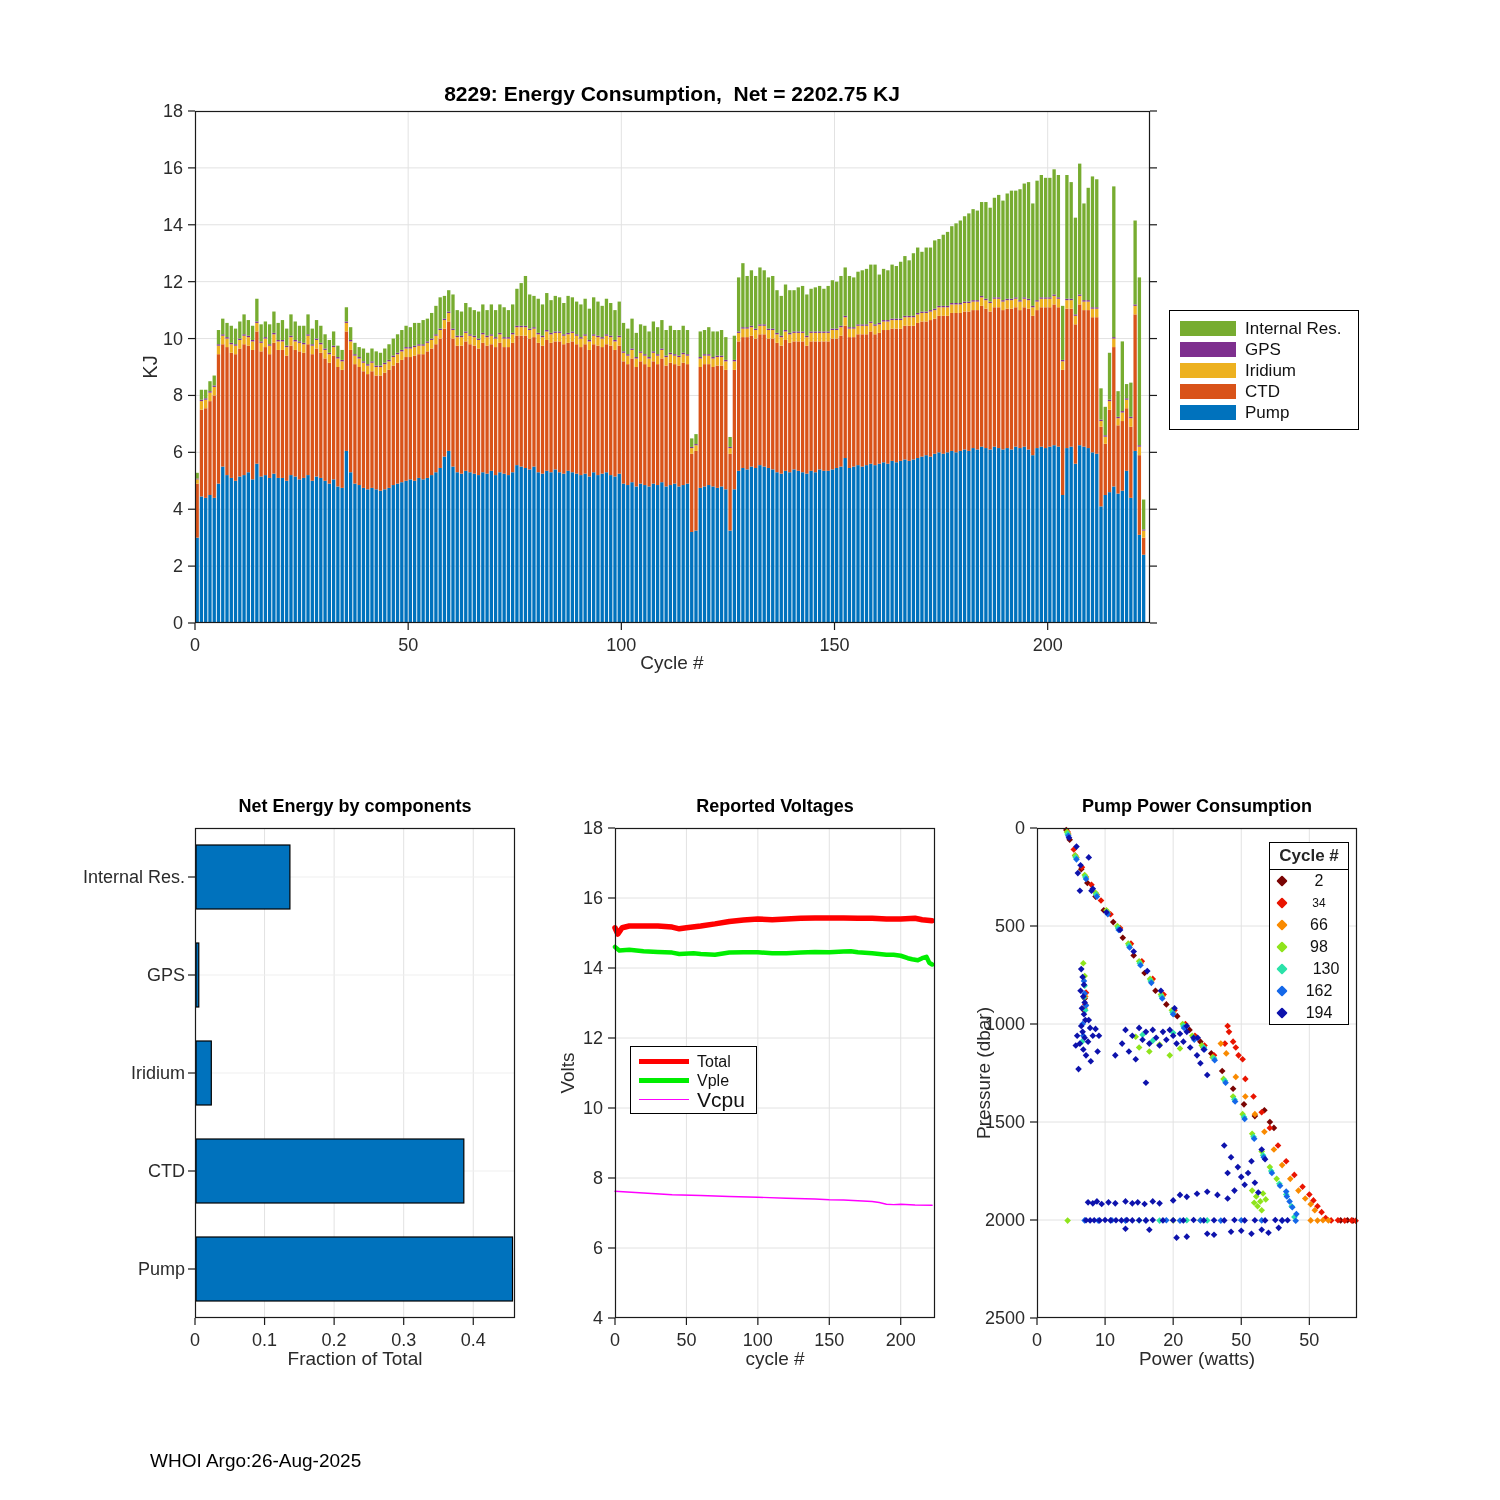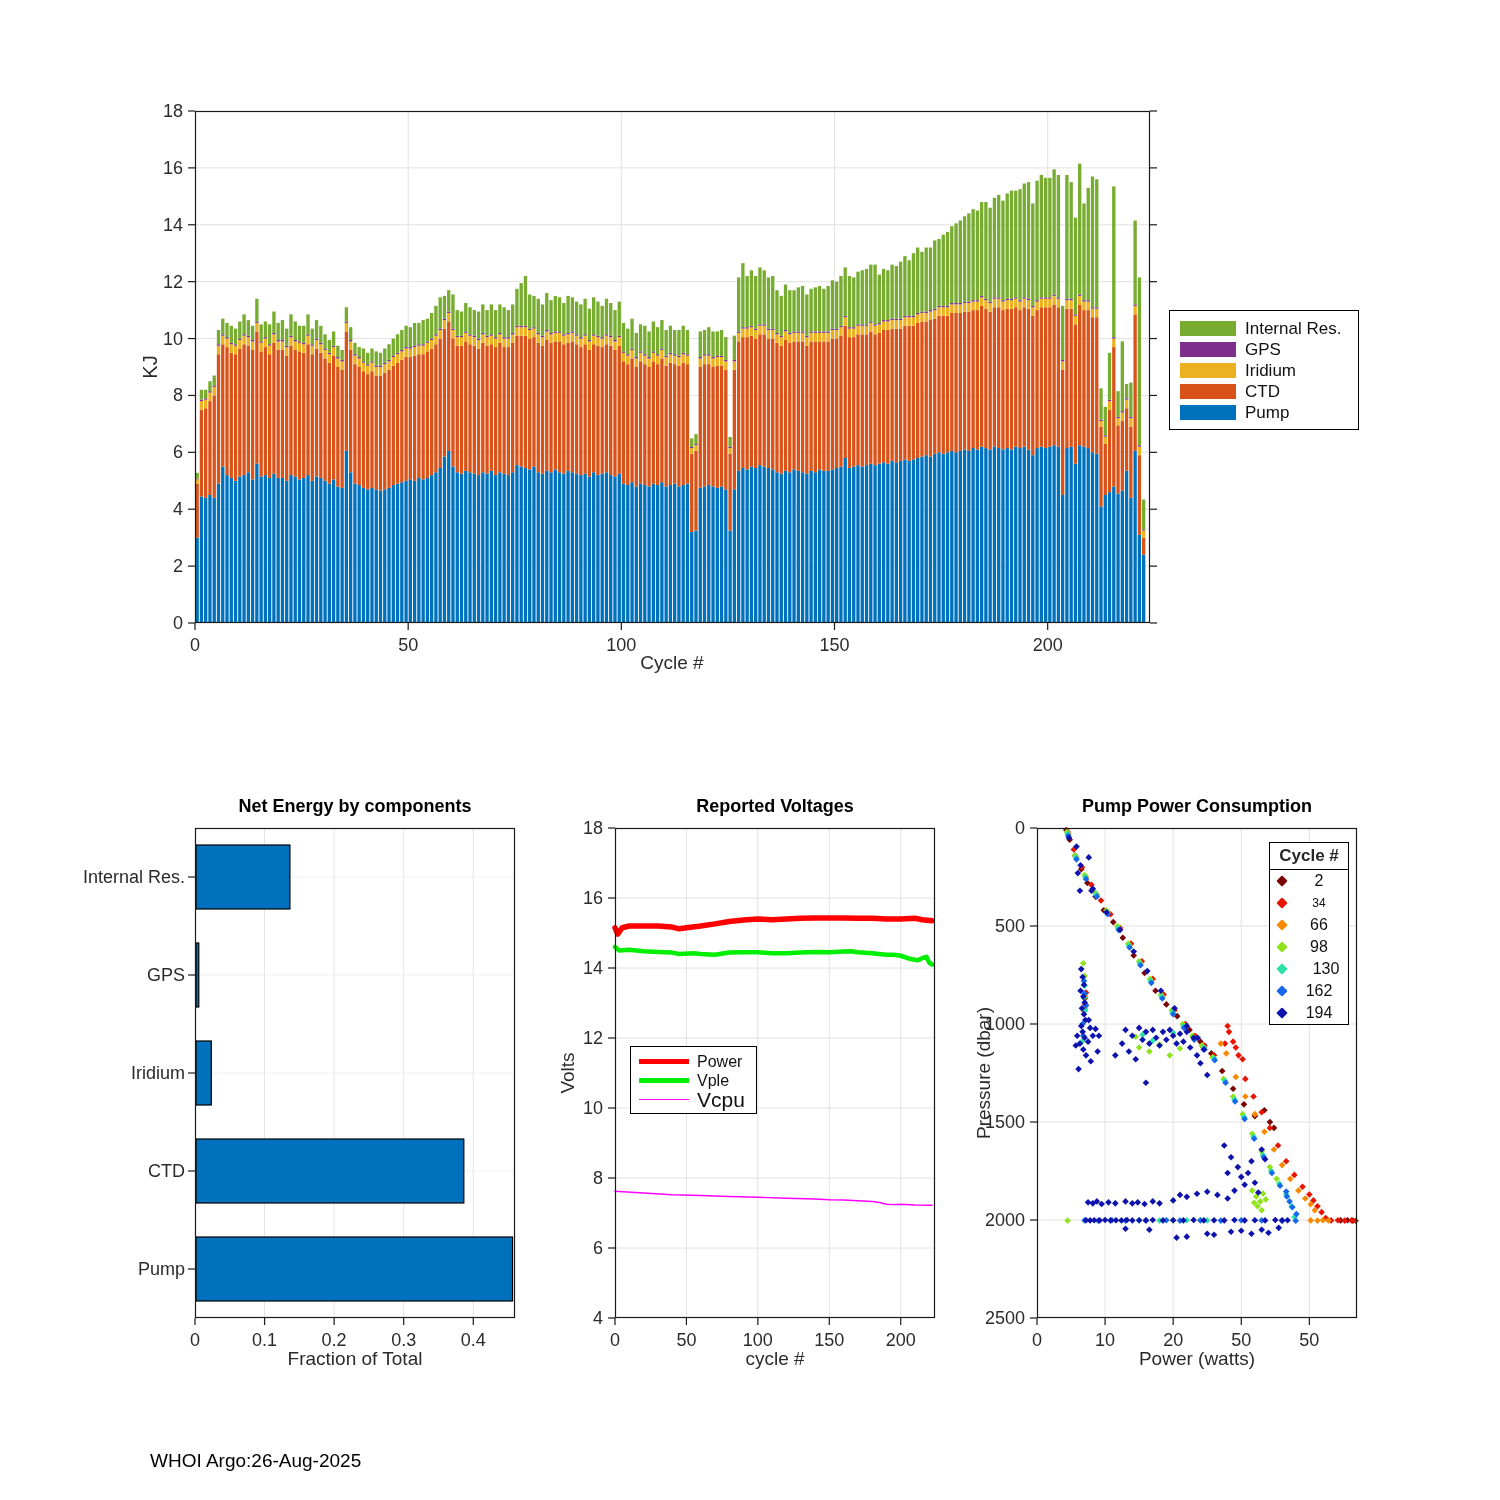--- a/index.html
+++ b/index.html
@@ -18,20 +18,21 @@
   .lg-text{font-size:17px;color:#111;}
   .footer{position:absolute;font-size:19px;color:#000;}
   .scat-lgd-title{font-weight:700;font-size:17px;text-align:center;border-bottom:1.2px solid #000;padding:3px 0;}
   .diamond{display:inline-block;width:8px;height:8px;transform:rotate(45deg);border-radius:1px;}
 </style>
 </head>
 <body>
 
 <div class="fig">
 
+  <div class="chart-title title-lg" style="left:672px;top:82px;">8229: Energy Consumption,  Net = 2202.75 KJ</div>
   <div class="axis-label ylab" style="left:150px;top:367px;font-size:20px;">KJ</div>
   <div class="axis-label" style="left:672px;top:652px;">Cycle #</div>
   <svg id="svg-energy" class="plot-svg" style="left:195px;top:111px;" width="955" height="512">
       <g>
         <line x1="213.16964285714283" y1="0" x2="213.16964285714283" y2="512" stroke="#e2e2e2"></line>
         <line x1="426.33928571428567" y1="0" x2="426.33928571428567" y2="512" stroke="#e2e2e2"></line>
         <line x1="639.5089285714286" y1="0" x2="639.5089285714286" y2="512" stroke="#e2e2e2"></line>
         <line x1="852.6785714285713" y1="0" x2="852.6785714285713" y2="512" stroke="#e2e2e2"></line>
         <line x1="0" y1="455.1111111111111" x2="955" y2="455.1111111111111" stroke="#e2e2e2"></line>
         <line x1="0" y1="398.22222222222223" x2="955" y2="398.22222222222223" stroke="#e2e2e2"></line>
@@ -1275,21 +1276,21 @@
       <line x1="0" y1="350" x2="-7" y2="350" stroke="#1a1a1a" stroke-width="1.2"></line>
       <line x1="0" y1="280" x2="-7" y2="280" stroke="#1a1a1a" stroke-width="1.2"></line>
       <line x1="0" y1="210" x2="-7" y2="210" stroke="#1a1a1a" stroke-width="1.2"></line>
       <line x1="0" y1="140" x2="-7" y2="140" stroke="#1a1a1a" stroke-width="1.2"></line>
       <line x1="0" y1="70" x2="-7" y2="70" stroke="#1a1a1a" stroke-width="1.2"></line>
       <line x1="0" y1="0" x2="-7" y2="0" stroke="#1a1a1a" stroke-width="1.2"></line>
     </svg>
   <div class="legend-box" style="left:630px;top:1046px;width:127px;height:68px;padding:5px 8px;" id="volt-legend">
       <div class="lg-row" style="height: 19px;">
         <span class="lg-swatch" style="width:50px;height:5.5px;background:#FF0000;margin-right:8px;"></span>
-        <span class="lg-text" style="font-size:16px;">Power</span>
+        <span class="lg-text" style="font-size:16px;">Total</span>
       </div>
       <div class="lg-row" style="height: 19px;">
         <span class="lg-swatch" style="width:50px;height:4.5px;background:#00EE00;margin-right:8px;"></span>
         <span class="lg-text" style="font-size:16px;">Vple</span>
       </div>
       <div class="lg-row" style="height: 19px;">
         <span class="lg-swatch" style="width:50px;height:1.5px;background:#FF00FF;margin-right:8px;"></span>
         <span class="lg-text" style="font-size:21px;">Vcpu</span>
       </div>
     </div>

